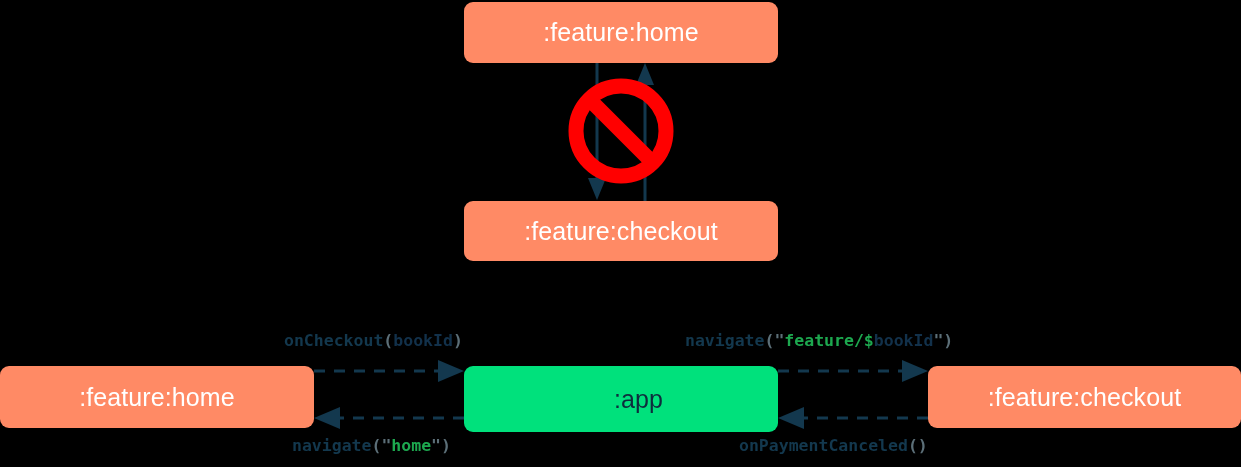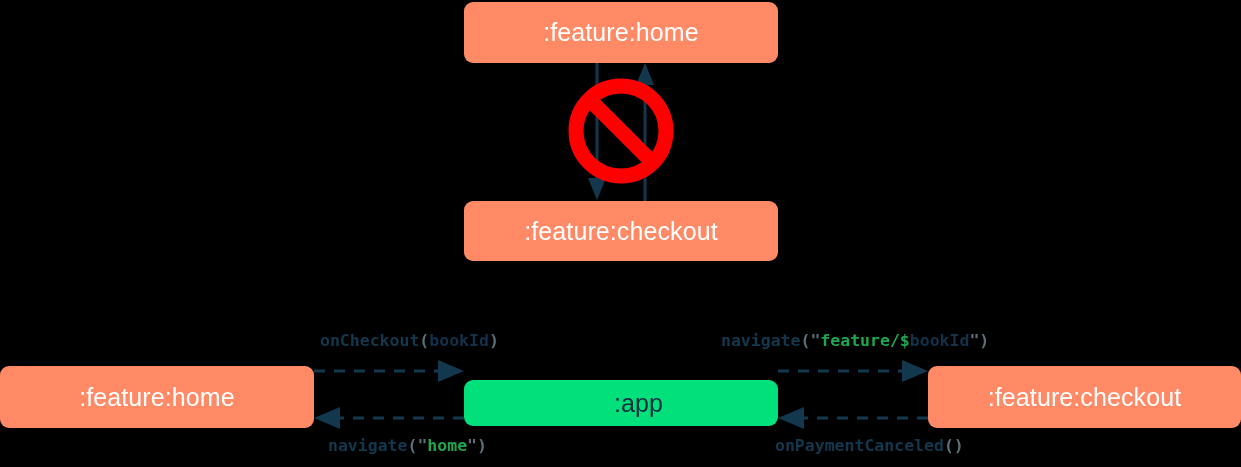--- a/index.html
+++ b/index.html
@@ -44,21 +44,21 @@
     background: #00E17C;
     color: #0E2C3D;
   }
 
   
   #node-home-top   { left: 464px; top: 2px;   width: 314px; height: 61px; }
   #node-checkout-top { left: 464px; top: 201px; width: 314px; height: 60px; }
 
   
   #node-home-bottom    { left: 0px;   top: 366px; width: 314px; height: 62px; }
-  #node-app            { left: 464px; top: 380px; width: 314px; height: 46px; padding-left: 35px; }
+  #node-app            { left: 464px; top: 366px; width: 314px; height: 66px; padding-left: 35px; }
   #node-checkout-bottom{ left: 928px; top: 366px; width: 313px; height: 62px; }
 
   
   #edges {
     position: absolute;
     left: 0; top: 0;
     width: 1241px;
     height: 467px;
     pointer-events: none;
   }
@@ -66,21 +66,21 @@
   
   .edge-label {
     position: absolute;
     font-family: "DejaVu Sans Mono", monospace;
     font-size: 16.5px;
     font-weight: bold;
     white-space: nowrap;
     letter-spacing: 0px;
     user-select: none;
   }
-  .tok-fn    { color: #13384E; margin-left: 36px; }
+  .tok-fn    { color: #13384E; }
   .tok-punct { color: #5C6F78; }
   .tok-param { color: #12314B; }
   .tok-str   { color: #1DA84F; }
   .tok-interp{ color: #12314B; }
   .tok-dollar{ color: #1DA84F; }
 
   #label-oncheckout        { left: 284px; top: 331px; }
   #label-navigate-home     { left: 292px; top: 436px; }
   #label-navigate-checkout { left: 685px; top: 331px; }
   #label-onpaymentcanceled { left: 739px; top: 436px; }

